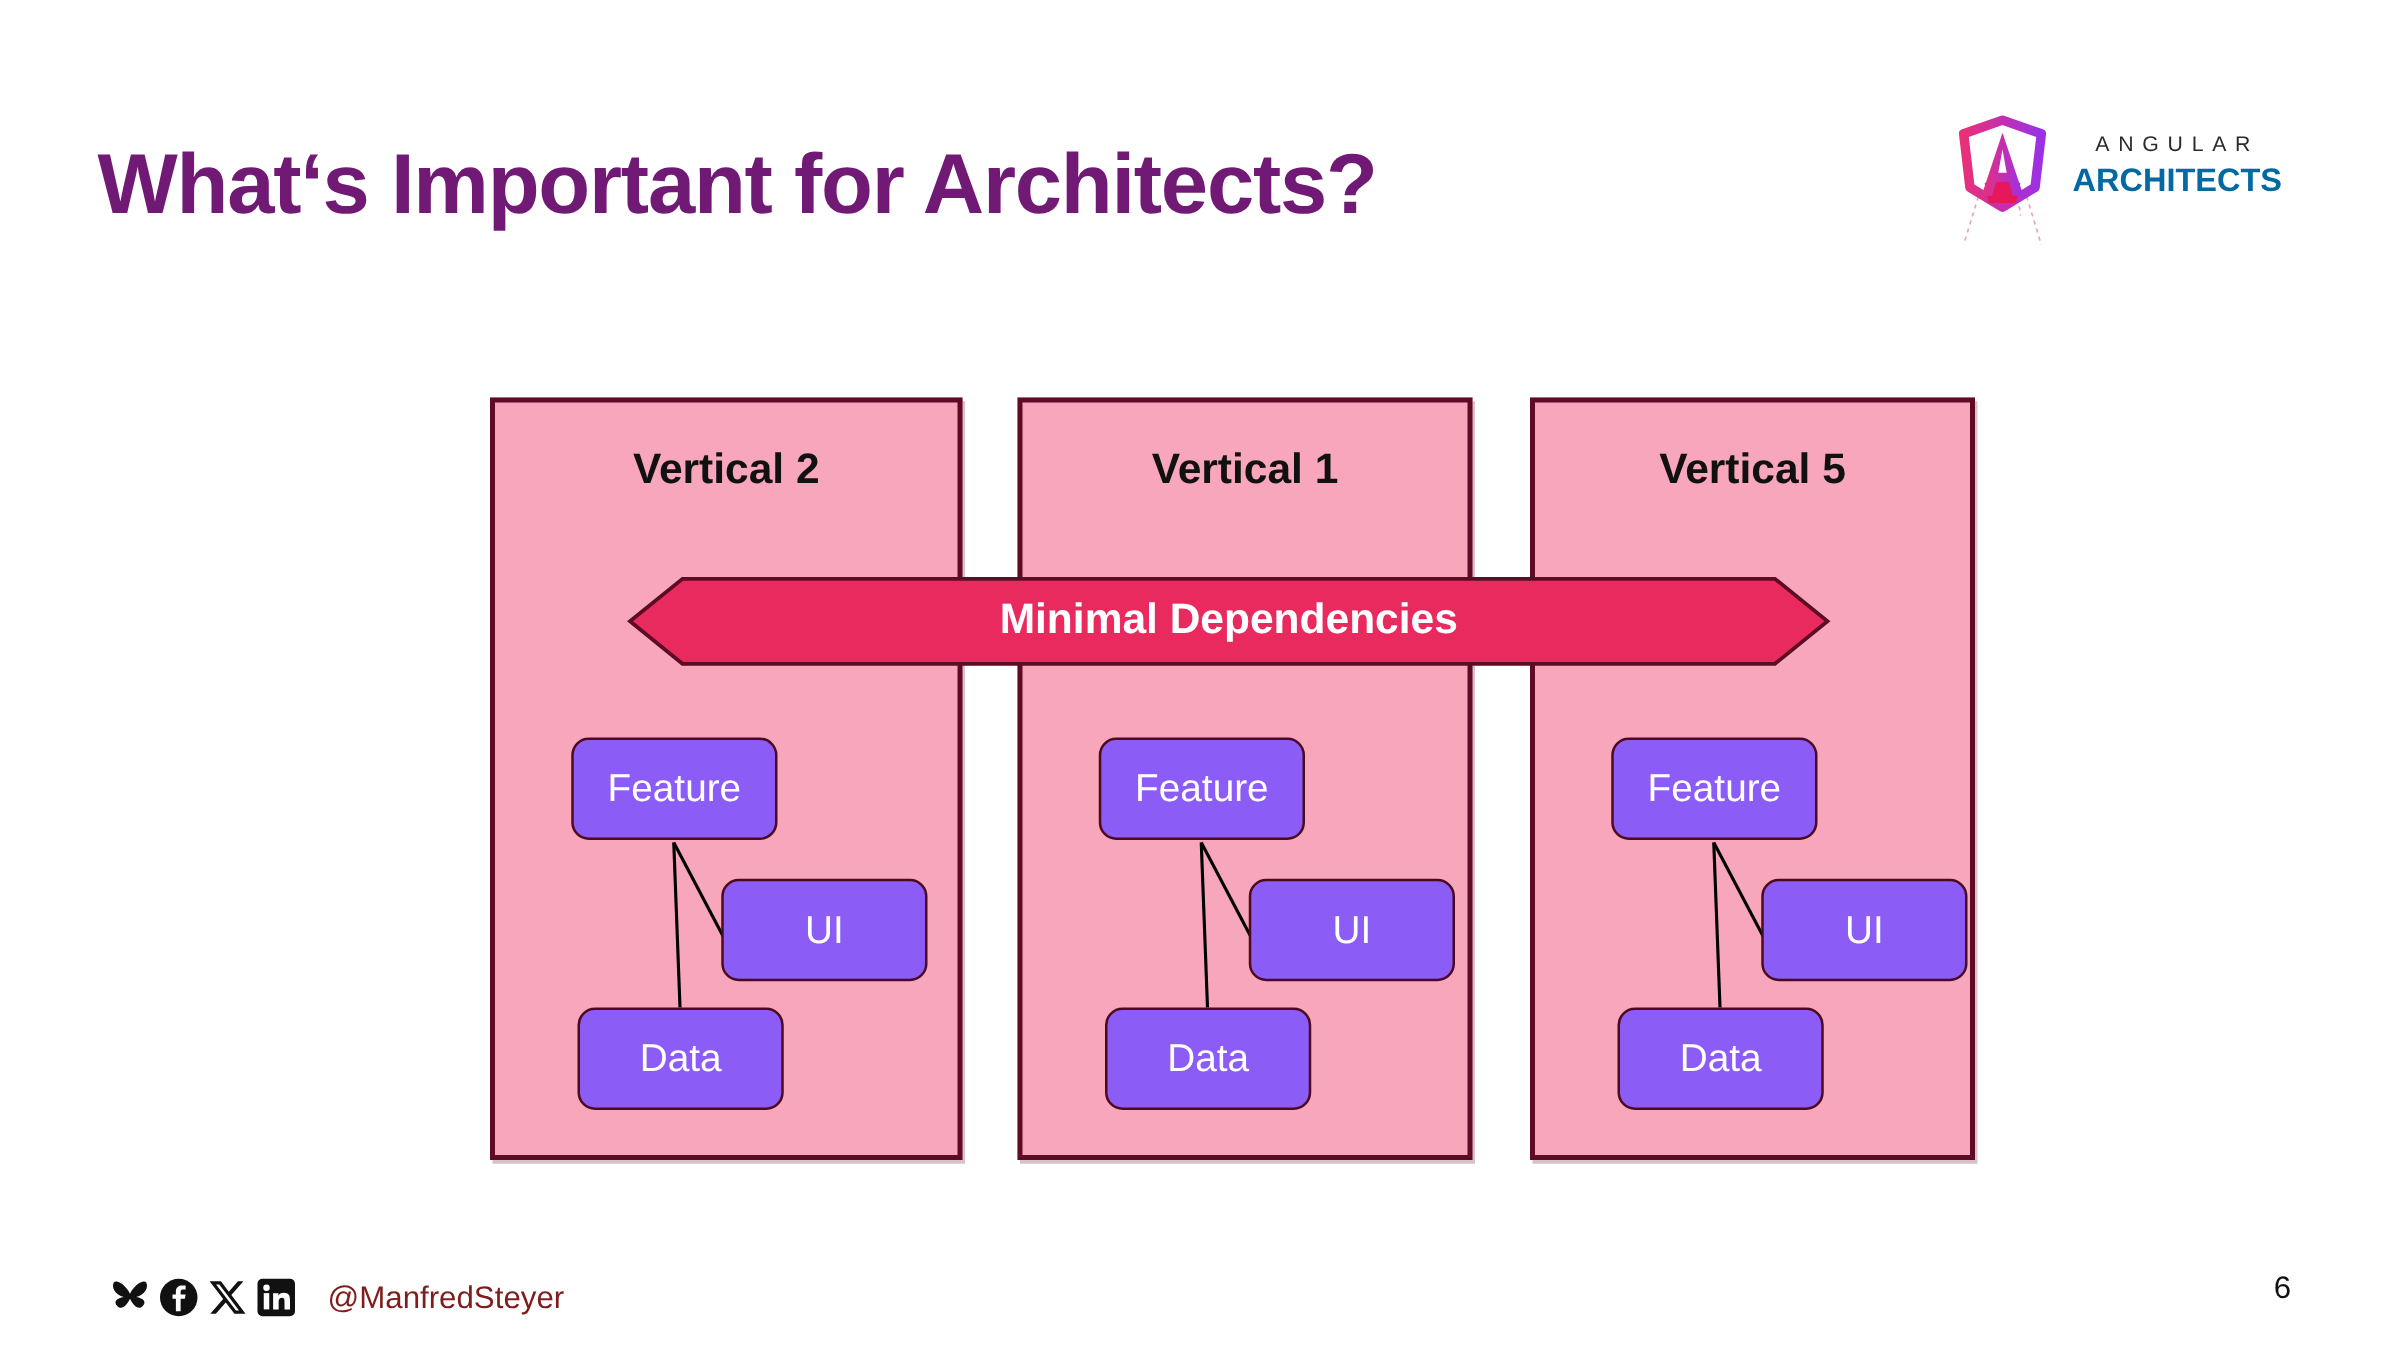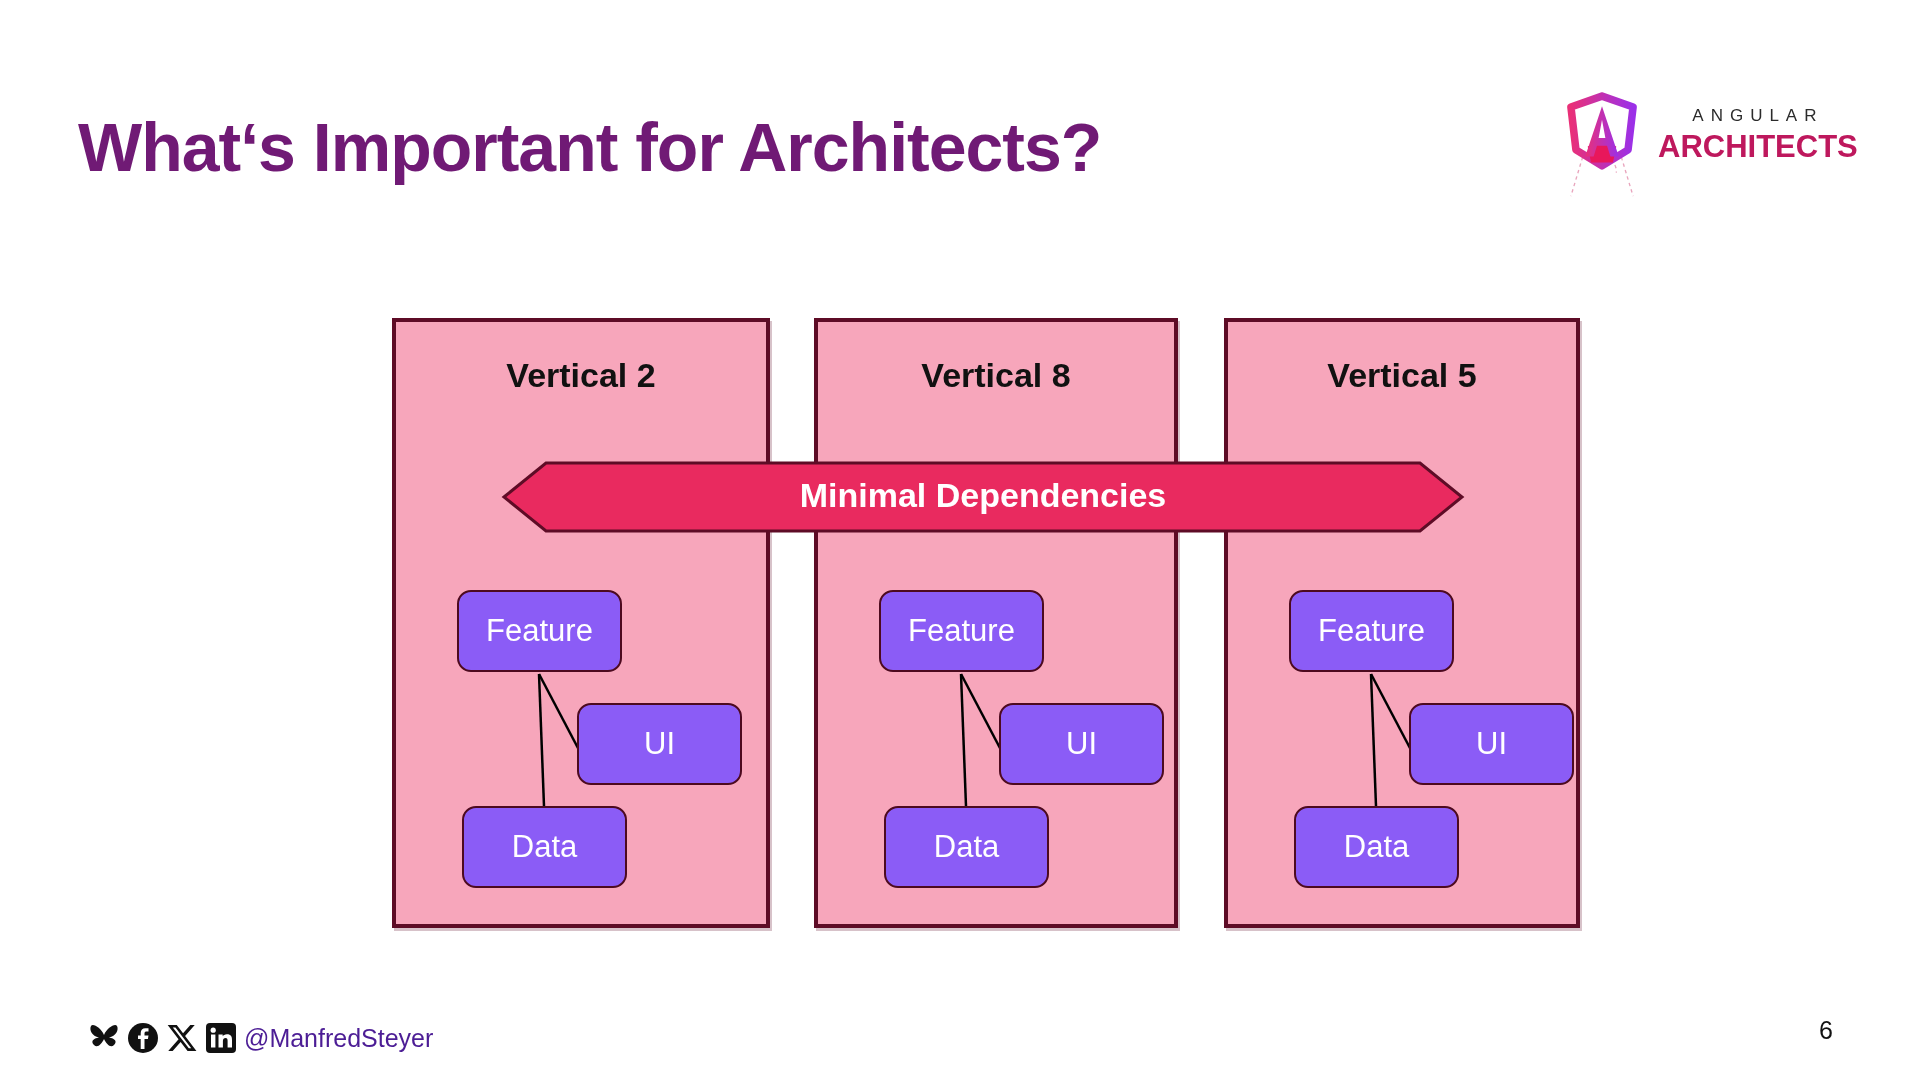--- a/index.html
+++ b/index.html
@@ -7,40 +7,40 @@
   #slide{position:relative;width:1920px;height:1080px;background:#ffffff;overflow:hidden;}
 
   
   .title{position:absolute;left:78px;top:108px;font-size:68px;font-weight:700;color:#701a75;letter-spacing:-1px;white-space:nowrap;}
 
   
   .logo{position:absolute;left:1560px;top:88px;display:flex;align-items:flex-start;}
   .logo-icon{width:84px;height:112px;}
   .logo-text{margin-left:14px;margin-top:18px;display:flex;flex-direction:column;align-items:center;justify-content:center;}
   .logo-top{font-size:17px;letter-spacing:7px;color:#2b2b2b;font-weight:400;margin-bottom:3px;white-space:nowrap;}
-  .logo-bottom{font-size:31px;font-weight:700;color:#be185d;letter-spacing:0px;white-space:nowrap;}
+  .logo-bottom{font-size:26px;font-weight:700;color:#0369a1;letter-spacing:0px;white-space:nowrap;}
 
   
   .vbox{position:absolute;top:318px;height:610px;background:#F7A6BB;border:4px solid #5E0C26;box-sizing:border-box;z-index:1;box-shadow:2px 3px 0 rgba(94,12,38,0.25);}
   .vlabel{position:absolute;top:34px;left:0;width:100%;text-align:center;font-size:34px;font-weight:700;color:#111111;}
 
   
   .arrow-svg{position:absolute;left:500px;top:458px;z-index:2;}
   .arrow-label{position:absolute;left:505px;top:461px;width:956px;height:68px;display:flex;align-items:center;justify-content:center;font-size:34px;font-weight:700;color:#ffffff;z-index:3;}
 
   
   .conn{position:absolute;z-index:3;}
 
   
   .node{position:absolute;width:165px;height:82px;background:#8b5cf6;border:2px solid #4D0A1F;border-radius:14px;box-sizing:border-box;display:flex;align-items:center;justify-content:center;font-size:31px;color:#ffffff;z-index:4;}
 
   
   .footer{position:absolute;left:88px;top:1022px;display:flex;align-items:center;}
   .f-icon{width:32px;height:32px;margin-right:7px;display:block;}
-  .handle{font-size:25px;color:#4c1d95;}
+  .handle{margin-left:18px;font-size:25px;color:#7f1d1d;}
   .pagenum{position:absolute;left:1806px;top:1016px;width:40px;text-align:center;font-size:25px;color:#111111;}
 </style>
 </head>
 <body>
 
 <div id="slide">
 
   <div class="title">What‘s Important for Architects?</div>
 
   <div class="logo">
@@ -63,21 +63,21 @@
     <div class="logo-text">
       <div class="logo-top">ANGULAR</div>
       <div class="logo-bottom">ARCHITECTS</div>
     </div>
   </div>
 
   <div class="vbox" style="left:392px;width:378px;">
     <div class="vlabel">Vertical 2</div>
   </div>
   <div class="vbox" style="left:814px;width:364px;">
-    <div class="vlabel">Vertical 8</div>
+    <div class="vlabel">Vertical 1</div>
   </div>
   <div class="vbox" style="left:1224px;width:356px;">
     <div class="vlabel">Vertical 5</div>
   </div>
 
   <svg class="arrow-svg" width="966" height="78" viewBox="0 0 966 78">
     <polygon points="4,39 46,5 920,5 962,39 920,73 46,73" fill="#E92A5F" stroke="#5E0C26" stroke-width="3" stroke-linejoin="miter"></polygon>
   </svg>
   <div class="arrow-label">Minimal Dependencies</div>
 

